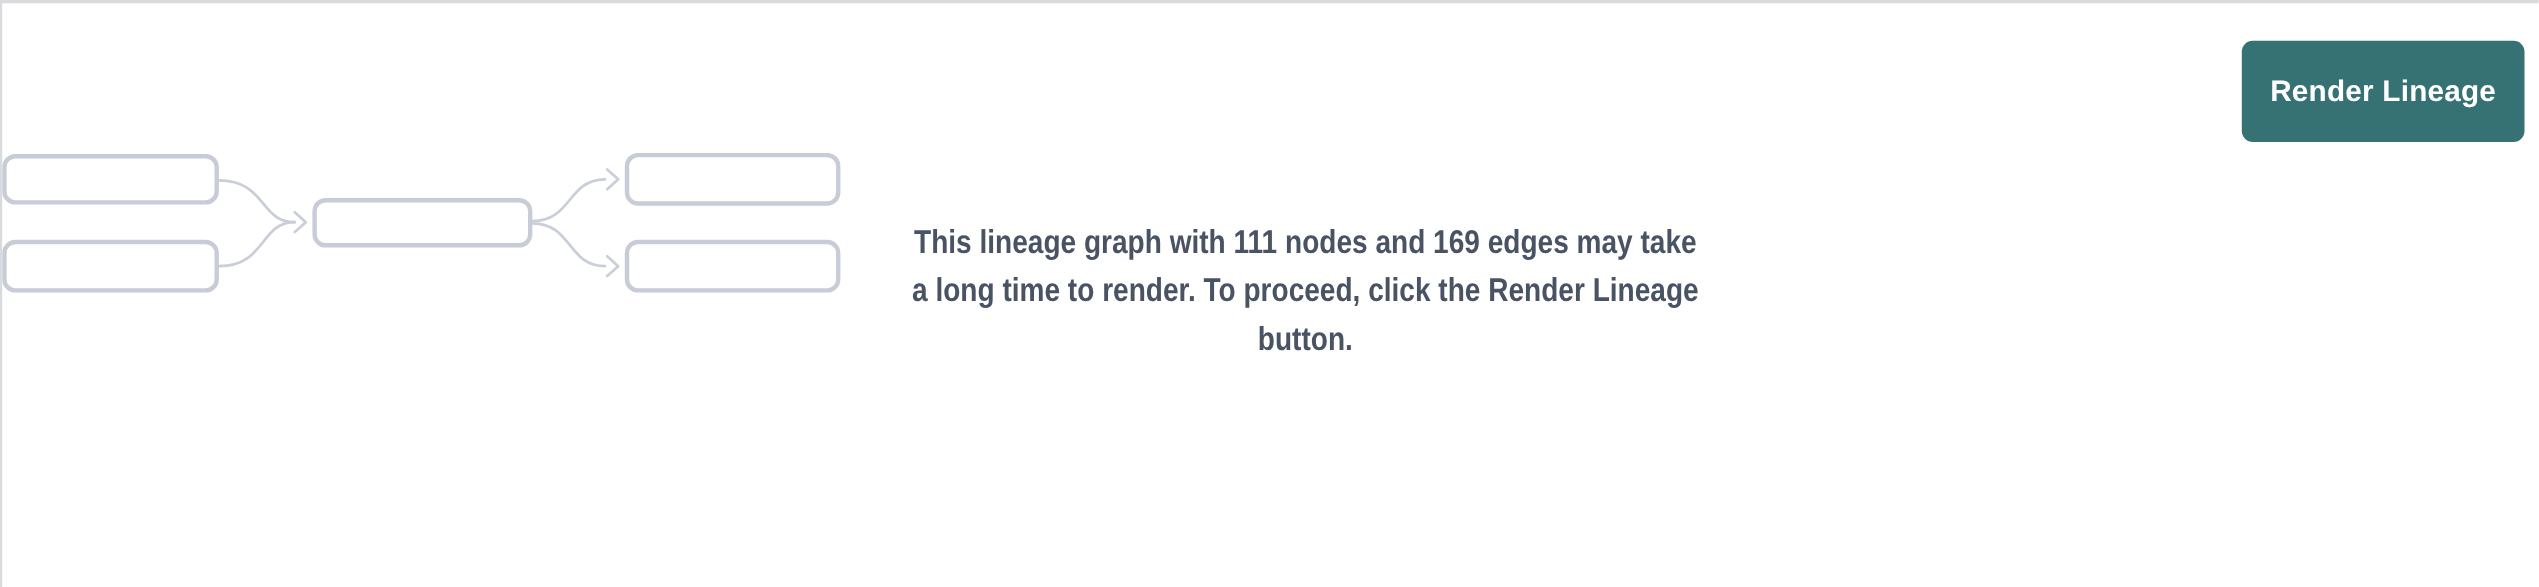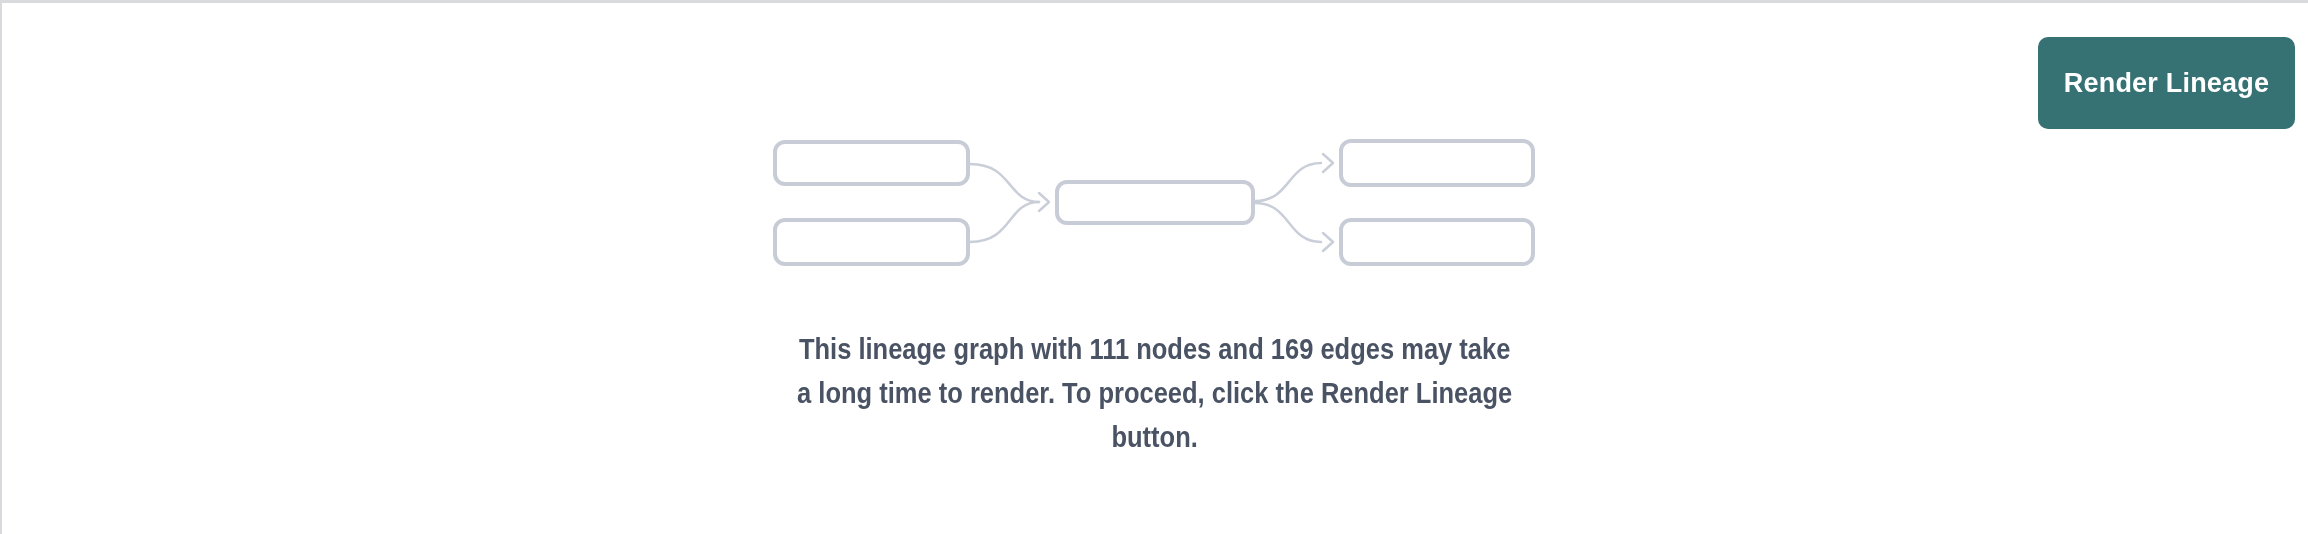--- a/index.html
+++ b/index.html
@@ -34,21 +34,21 @@
     font-family:"Liberation Sans", sans-serif;
     font-size:27px;font-weight:bold;
     letter-spacing:0.2px;
     cursor:pointer;
     display:flex;align-items:center;justify-content:center;margin-top:16px;
   }
   .empty-state{
     position:absolute;
     top:136px;left:0;
     width:100%;
-    display:flex;flex-direction:column;align-items:center;
+    display:flex;flex-direction:row;align-items:flex-start;
   }
   .graph-illustration{
     width:764px;height:128px;
     display:block;
   }
   .graph-illustration rect{
     fill:#ffffff;
     stroke:var(--node-border,#c7ccd6);
     stroke-width:4;
   }

